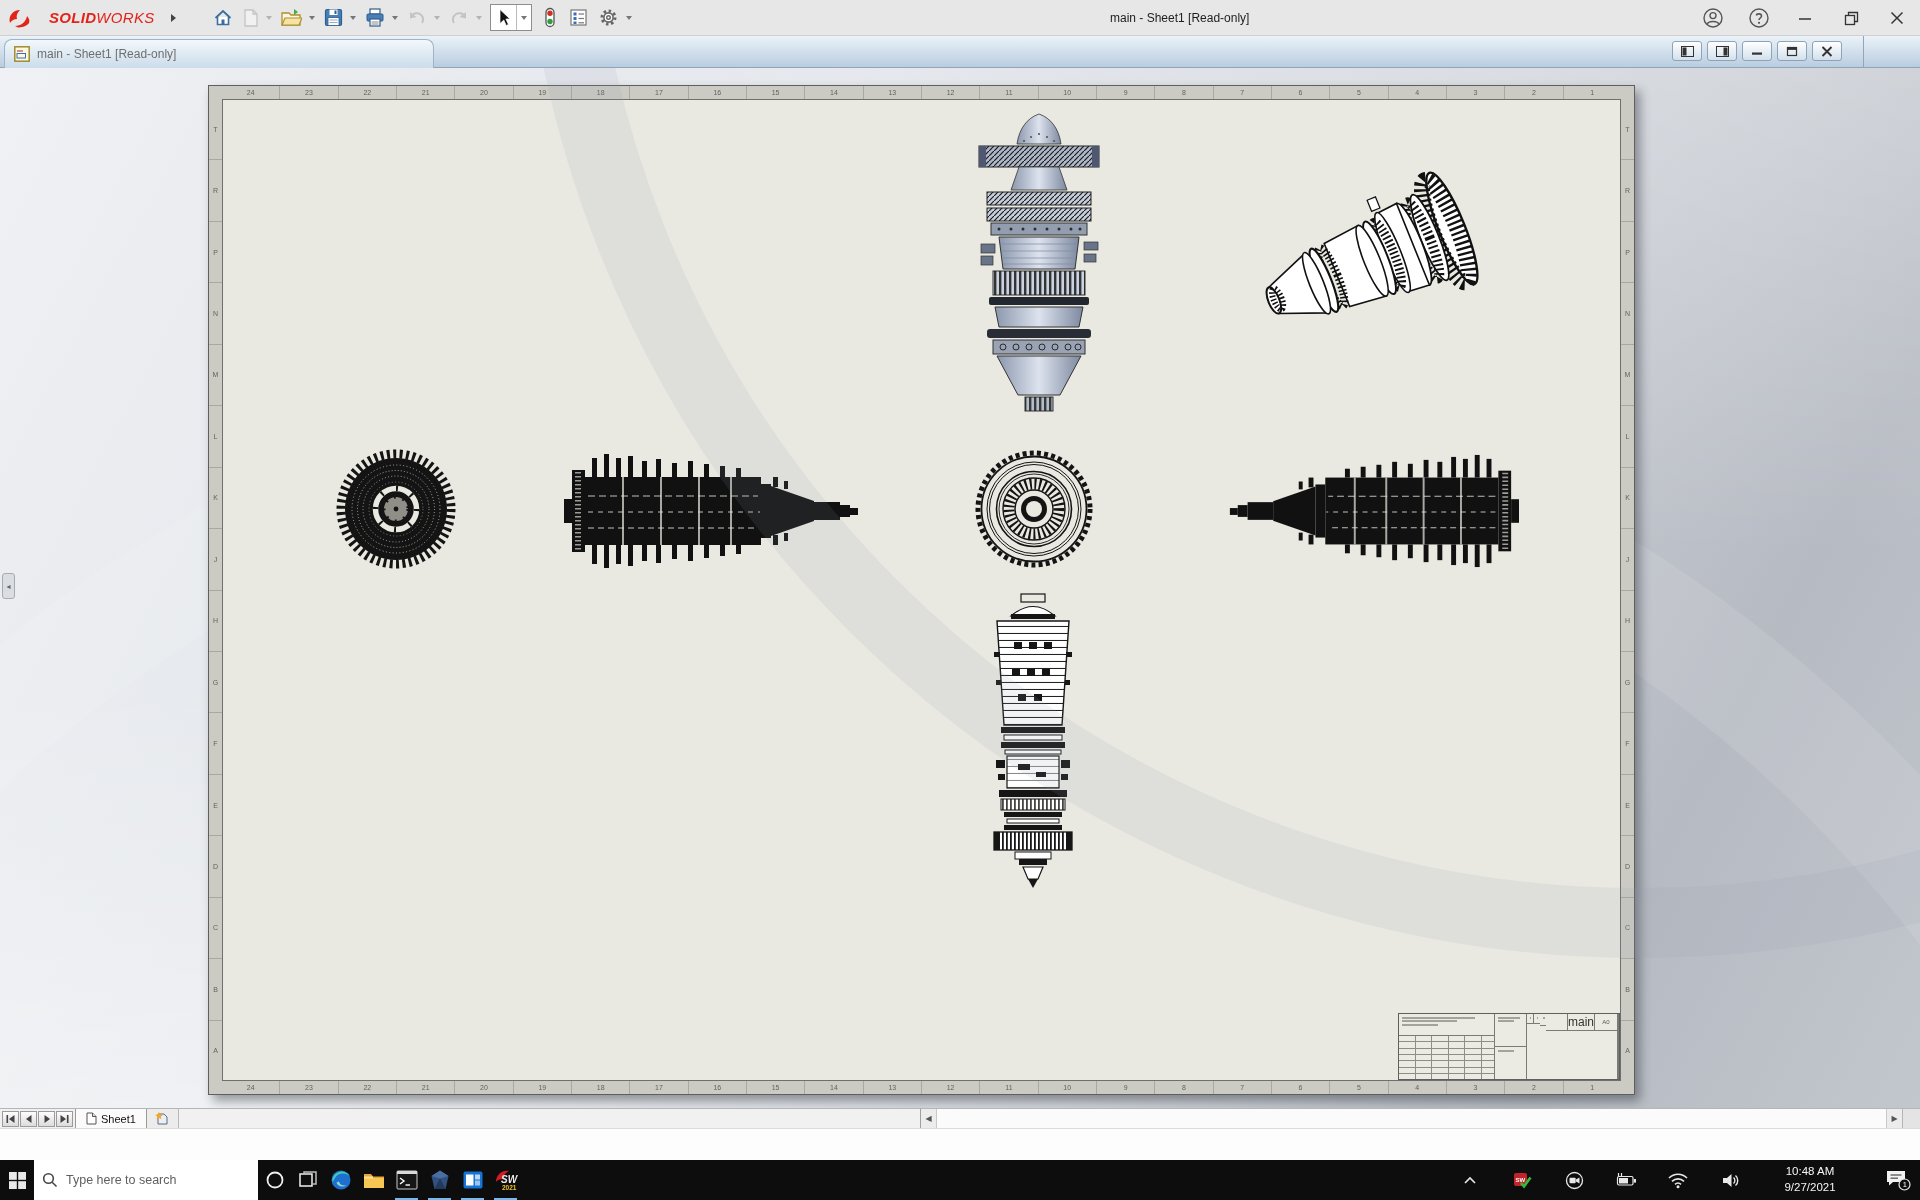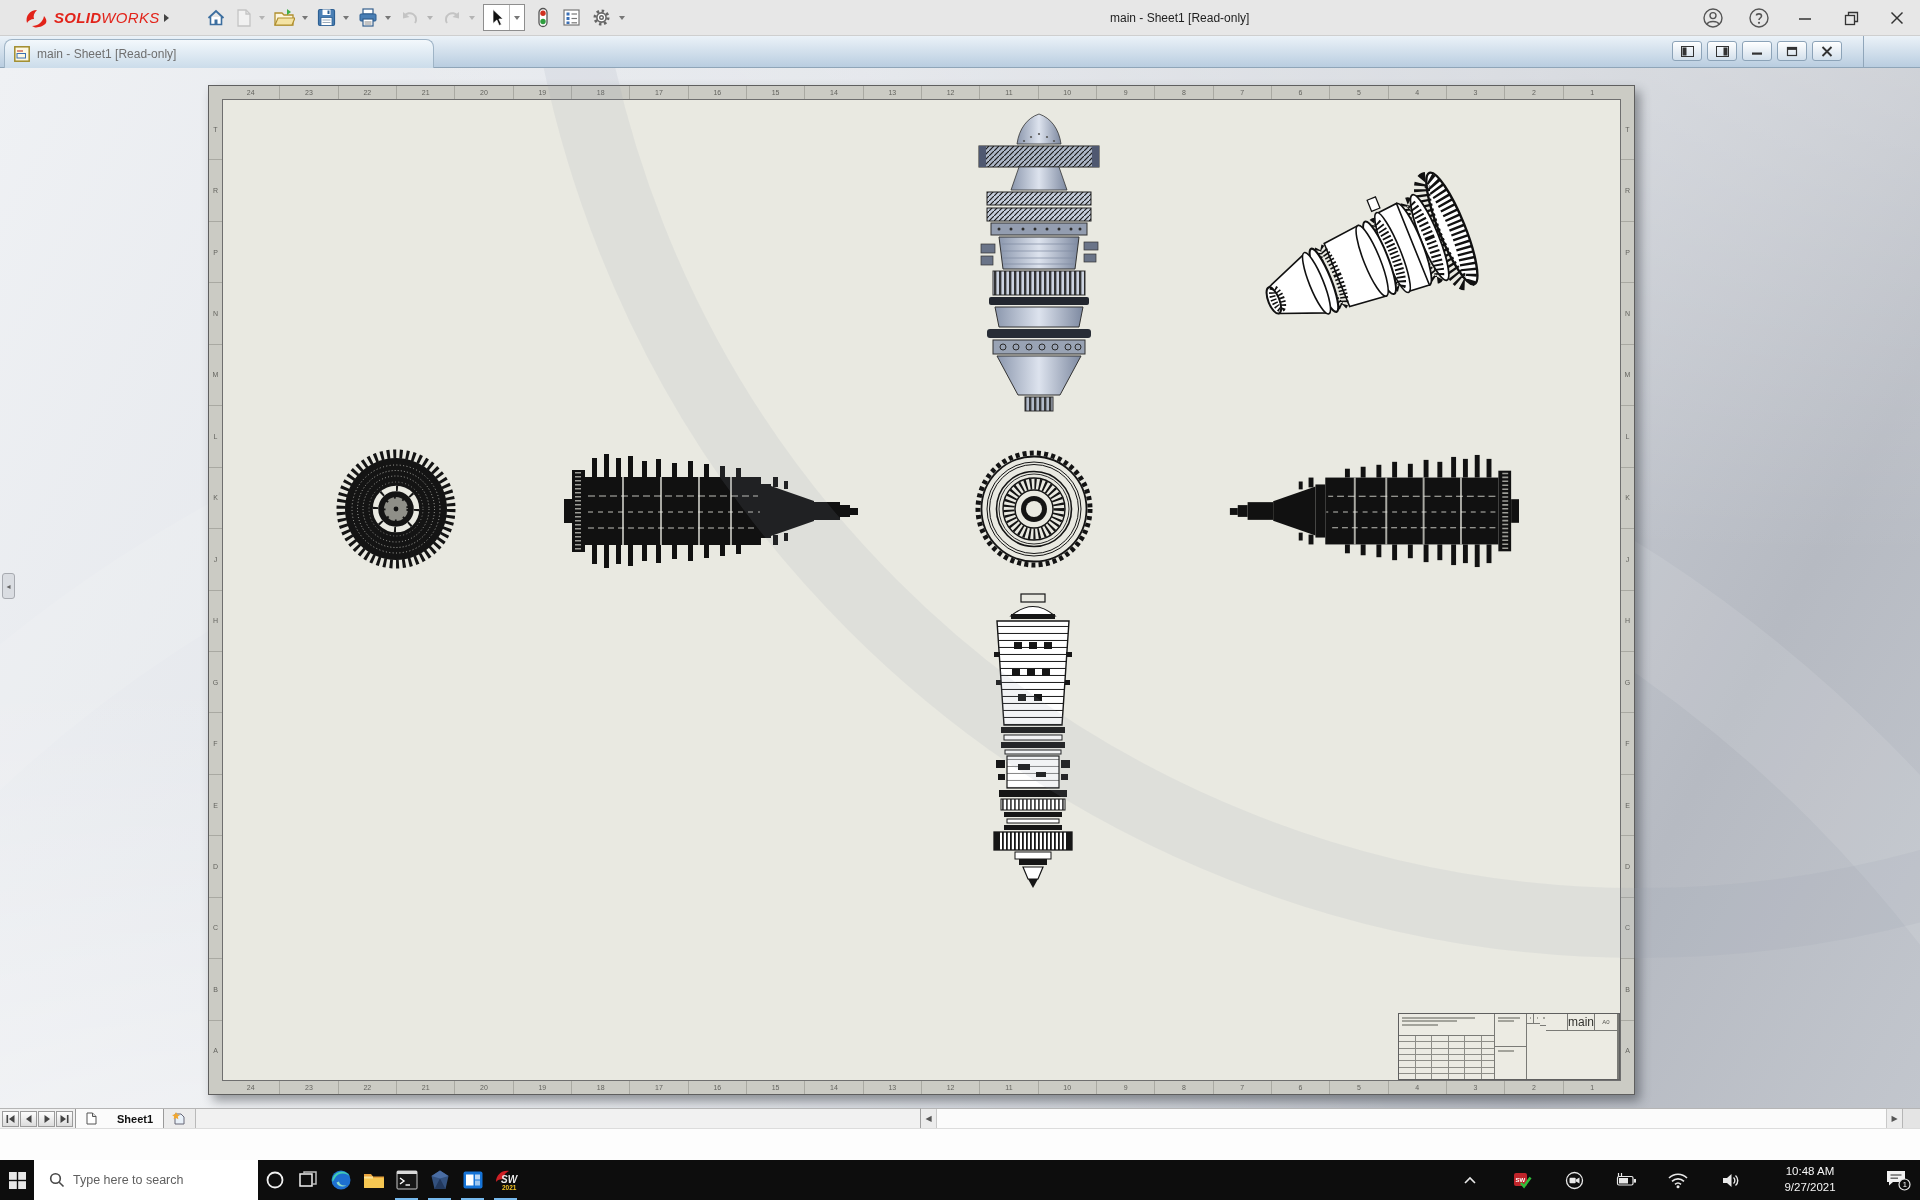--- a/index.html
+++ b/index.html
@@ -2,21 +2,21 @@
 <html><head>
 <meta charset="utf-8">
 <style>
   *{margin:0;padding:0;box-sizing:border-box;}
   html,body{width:1920px;height:1200px;overflow:hidden;font-family:"Liberation Sans",sans-serif;}
   body{background:#000;}
   .app{position:relative;width:1920px;height:1200px;background:#e7e7e7;}
 
   
   .titlebar{position:absolute;left:0;top:0;width:1920px;height:36px;background:#e7e7e7;border-bottom:1px solid #cfcfcf;display:flex;align-items:center;}
-  .brand{display:flex;align-items:center;gap:4px;padding:0 10px 0 24px;}
+  .brand{display:flex;align-items:center;gap:16px;padding:0 10px 0 7px;}
   .brand-bold{font-weight:bold;font-style:italic;color:#e2231a;font-size:15px;letter-spacing:.3px;}
   .brand-light{font-weight:normal;font-style:italic;color:#e2231a;font-size:15px;letter-spacing:.3px;}
   .tools{display:flex;align-items:center;gap:2px;margin-left:22px;}
   .tbtn{height:28px;display:flex;align-items:center;padding:0 4px;cursor:default;}
   .drop{width:0;height:0;border-left:3.5px solid transparent;border-right:3.5px solid transparent;border-top:4px solid #777;margin:0 3px 0 1px;}
   .dis{opacity:.45;filter:grayscale(1);}
   .selwrap{display:flex;align-items:center;border:1px solid #8e8e8e;background:#fff;height:27px;margin:0 3px;}
   .selwrap .cell{padding:0 4px;display:flex;align-items:center;height:100%;}
   .selwrap .cell+.cell{border-left:1px solid #bbb;}
   .win-title{position:absolute;left:1110px;top:0;height:36px;display:flex;align-items:center;font-size:12px;color:#1e1e1e;}
@@ -77,35 +77,35 @@
   .tb-r5{flex:1;display:flex;}
   .tb-r5>div{flex:1;}
   .tb-r5>div+div{border-left:1px solid #7a7a76;}
   .hbar{height:2px;background:#a3a39b;margin:1.5px 1px;}
   .hbar.w60{width:60%;}.hbar.w40{width:40%;}.hbar.w80{width:80%;}
 
   
   .tabbar{position:absolute;left:0;top:1108px;width:1920px;height:20px;background:#f1f1f1;border-top:1px solid #b5b5b5;display:flex;align-items:stretch;}
   .navbtns{display:flex;align-items:center;gap:1px;padding:0 2px;}
   .nbtn{width:17px;height:16px;background:linear-gradient(#fdfdfd,#dcdcdc);border:1px solid #9b9b9b;display:flex;align-items:center;justify-content:center;}
-  .sheettab{display:flex;align-items:center;gap:20px;padding:0 10px;background:#fbfbfb;border-left:1px solid #9a9a9a;border-right:1px solid #9a9a9a;font-size:11px;font-weight:bold;color:#111;}
+  .sheettab{display:flex;align-items:center;gap:4px;padding:0 10px;background:#fbfbfb;border-left:1px solid #9a9a9a;border-right:1px solid #9a9a9a;font-size:11px;font-weight:normal;color:#111;}
   .addtab{display:flex;align-items:center;padding:0 8px;border-right:1px solid #b9b9b9;background:#ececec;}
   .hscroll{position:absolute;left:920px;top:1108px;width:1000px;height:20px;border-top:1px solid #b5b5b5;border-left:1px solid #9f9f9f;background:#f7f7f7;display:flex;}
   .sarr{width:16px;height:19px;display:flex;align-items:center;justify-content:center;background:#ececec;border-right:1px solid #c9c9c9;font-size:8px;color:#555;}
   .sarr.right{border-left:1px solid #c9c9c9;border-right:none;}
   .strack{flex:1;background:#fbfbfb;}
   .scorner{width:18px;background:#e4e4e4;border-left:1px solid #b5b5b5;}
 
   
   .statusbar{position:absolute;left:0;top:1128px;width:1920px;height:32px;background:#fdfdfd;border-top:1px solid #dcdcdc;}
 
   
   .taskbar{position:absolute;left:0;top:1160px;width:1920px;height:40px;background:#0d0d0d;display:flex;align-items:stretch;}
   .start{width:34px;display:flex;align-items:center;justify-content:center;}
-  .searchbox{width:224px;background:#fff;display:flex;align-items:center;gap:8px;padding:0 15px;}
+  .searchbox{width:224px;background:#fff;display:flex;align-items:center;gap:8px;padding:0 8px;}
   .searchbox input{border:none;outline:none;font-size:12.5px;color:#444;width:170px;font-family:"Liberation Sans",sans-serif;background:transparent;}
   .searchbox input::placeholder{color:#5f5f5f;opacity:1;}
   .tb-app{width:33px;display:flex;align-items:center;justify-content:center;position:relative;}
   .tb-app.running::after{content:'';position:absolute;left:5px;right:5px;bottom:0;height:2.5px;background:#76b9ed;}
   .tray{margin-left:auto;display:flex;align-items:center;gap:24px;}
   .tray-ic{width:28px;height:40px;display:flex;align-items:center;justify-content:center;}
   .clock{width:84px;text-align:center;color:#f5f5f5;font-size:11.5px;line-height:1.35;}
   .notif{width:44px;height:40px;display:flex;align-items:center;justify-content:center;}
 </style>
 </head>

